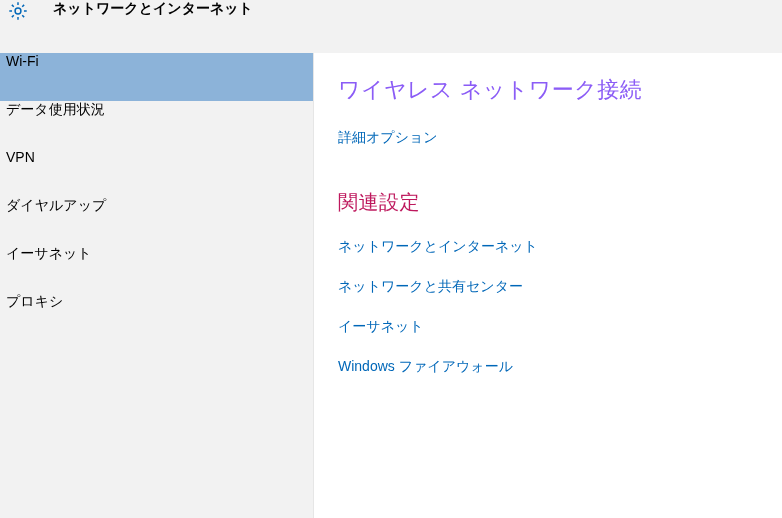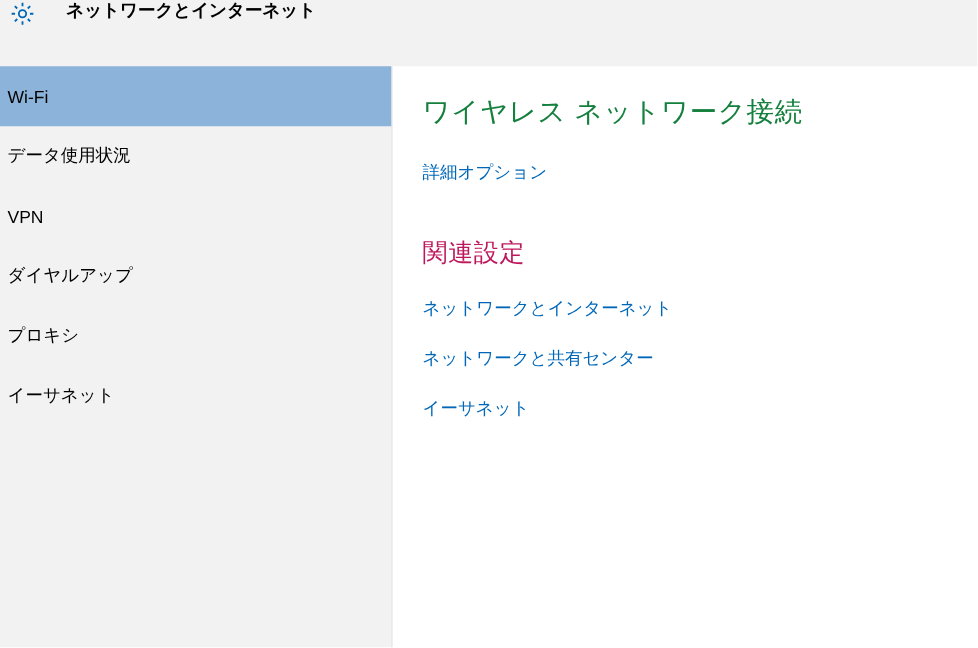--- a/index.html
+++ b/index.html
@@ -2,24 +2,24 @@
 <html><head>
 <meta charset="utf-8">
 <style>
   * { margin: 0; padding: 0; box-sizing: border-box; font-family: "Yu Gothic UI", "Segoe UI", "Meiryo", sans-serif; }
   body { width: 782px; height: 518px; background: #ffffff; overflow: hidden; }
   .header { height: 53px; background: #f2f2f2; display: flex; align-items: flex-start; padding-left: 7px; }
   .header .gear { width: 22px; height: 22px; display: flex; align-items: center; justify-content: center; margin-right: 24px; }
   .header .title { font-size: 14px; font-weight: 600; color: #000; }
   .body { display: flex; height: calc(100% - 53px); }
   .sidebar { width: 314px; background: #f2f2f2; border-right: 1px solid #e6e6e6; }
-  .side-item { height: 48px; display: flex; align-items: center; padding-left: 6px; font-size: 14px; color: #000; cursor: pointer; }
+  .side-item { height: 48px; display: flex; padding-left: 6px; font-size: 14px; color: #000; cursor: pointer; }
   .side-item.selected { background: #8cb3d9; }
   .main { flex: 1; padding: 22px 0 0 24px; }
-  .main h1 { font-size: 22px; font-weight: 400; color: #15803d; margin-bottom: 24px; letter-spacing: 0.5px; }
+  .main h1 { font-size: 22px; font-weight: 400; color: #8b5cf6; margin-bottom: 24px; letter-spacing: 0.5px; }
   .main h2 { font-size: 20px; font-weight: 400; color: #be185d; margin-top: 42px; margin-bottom: 22px; letter-spacing: 0.5px; }
   .link { display: block; font-size: 14px; color: #0067b8; margin-bottom: 22px; cursor: pointer; }
 </style>
 </head>
 <body>
 
 <div class="header">
   <span class="gear">
     <svg width="22" height="22" viewBox="0 0 24 24" fill="none" stroke="#0067b8" stroke-width="1.6">
       <circle cx="12" cy="12" r="3.2"></circle>
@@ -37,29 +37,30 @@
     <div class="side-item">
         <span>データ使用状況</span>
       </div>
     <div class="side-item">
         <span>VPN</span>
       </div>
     <div class="side-item">
         <span>ダイヤルアップ</span>
       </div>
     <div class="side-item">
-        <span>プロキシ</span>
+        <span>イーサネット</span>
       </div>
     <div class="side-item">
-        <span>イーサネット</span>
+        <span>プロキシ</span>
       </div>
   </div>
 
   <div class="main">
     <h1>ワイヤレス ネットワーク接続</h1>
     <a class="link">詳細オプション</a>
 
     <h2>関連設定</h2>
     <a class="link">ネットワークとインターネット</a>
     <a class="link">ネットワークと共有センター</a>
     <a class="link">イーサネット</a>
+    <a class="link">Windows ファイアウォール</a>
   </div>
 </div>
 
 </body></html>

